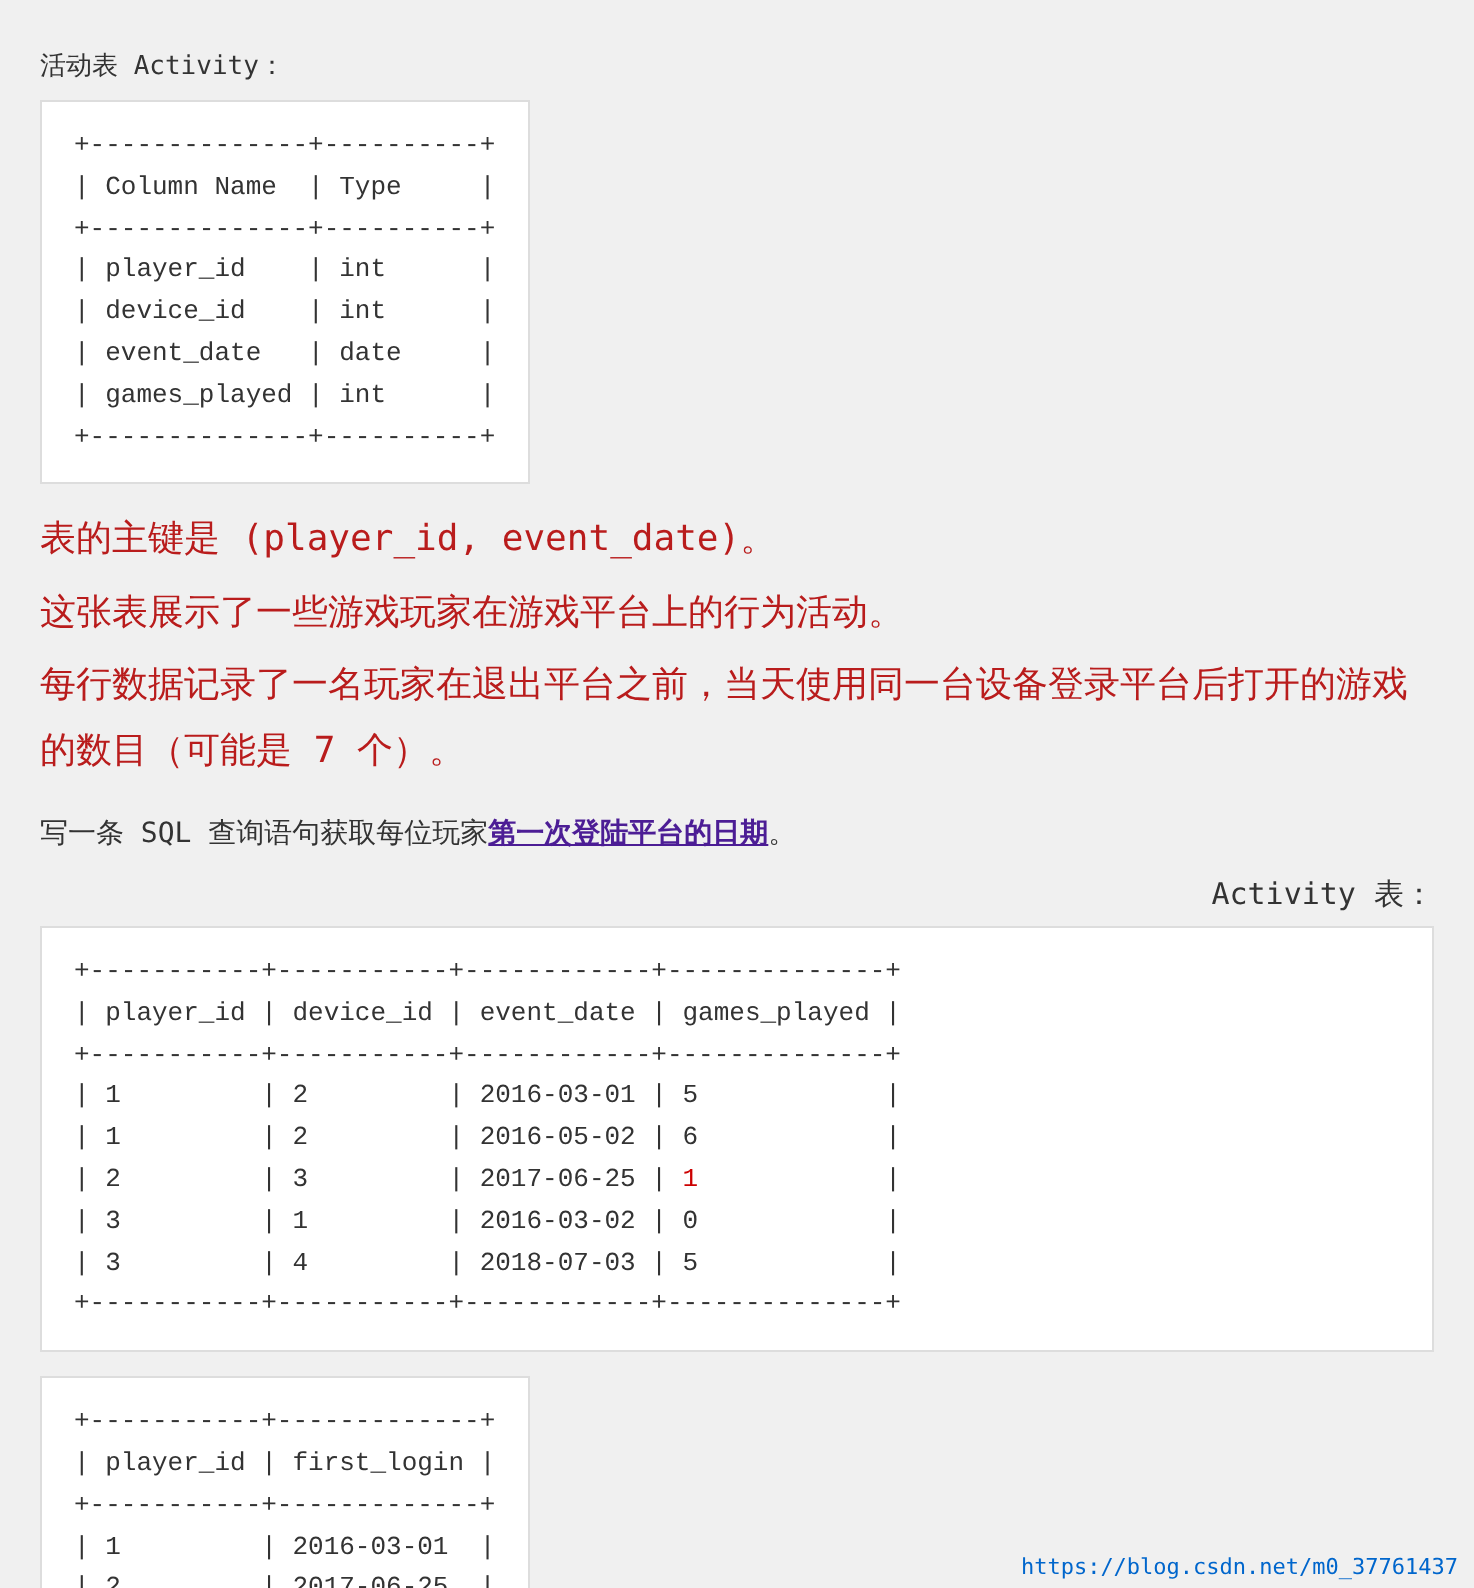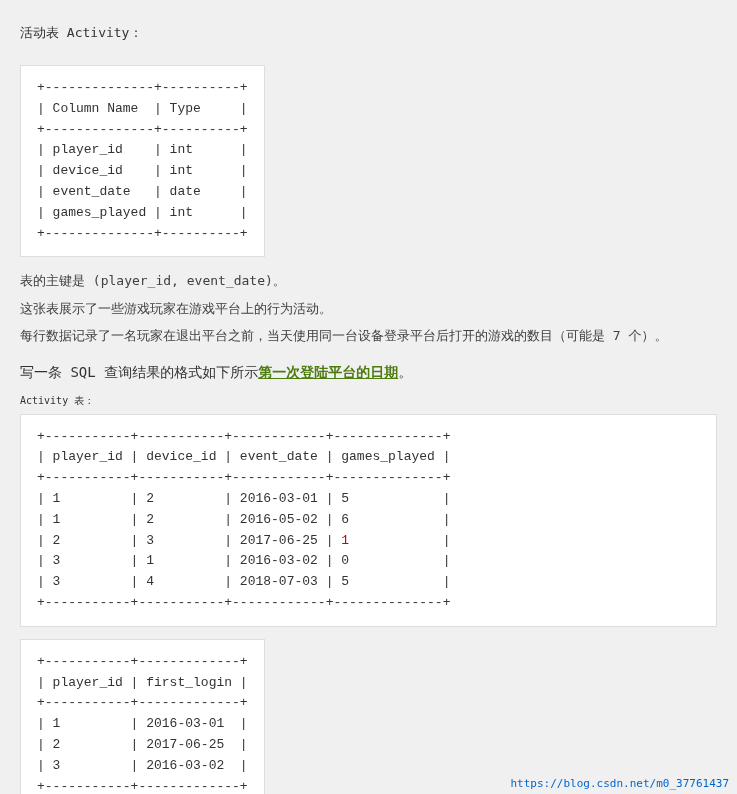--- a/index.html
+++ b/index.html
@@ -13,21 +13,21 @@
     .main-content {
       background: #f0f0f0;
       padding: 8px 4px;
     }
     .section {
       margin-bottom: 12px;
     }
     .label-text {
       font-size: 13px;
       color: #333;
-      margin-bottom: 23px;
+      margin-bottom: 8px;
     }
     .code-block {
       background: #fff;
       border: 1px solid #ddd;
       padding: 12px 16px;
       font-family: "Courier New", Consolas, monospace;
       font-size: 13px;
       color: #333;
       line-height: 1.6;
       white-space: pre;
@@ -47,46 +47,47 @@
     }
     .highlight-red { color: #c00; }
     .section-divider {
       margin: 16px 0;
     }
     .question-text {
       font-size: 14px;
       margin-bottom: 8px;
     }
     .question-link {
-      color: #4d7c0f;
+      color: #4c1d95;
       font-weight: bold;
       text-decoration: underline;
     }
     .result-label {
       font-size: 13px;
       color: #333;
       margin-bottom: 4px;
     }
     .watermark {
       position: fixed;
       bottom: 4px;
       right: 8px;
       font-size: 11px;
       color: #0066cc;
     }
     .desc-text {
-      font-size: 13px;
-      color: #404040;
+      font-size: 18px;
+      color: #b91c1c;
       line-height: 1.8;
       margin-bottom: 4px;
     }
     .activity-label {
-      font-size: 10px;
+      font-size: 15px;
       color: #333;
       margin-bottom: 6px;
+      text-align: right;
     }
   </style>
 </head>
 <body>
 
 <div class="main-content">
 
   <div class="section">
     <div class="label-text">活动表 Activity：</div>
     <div class="code-block">+--------------+----------+
@@ -102,21 +103,21 @@
   <div class="section">
     <div class="desc-text">表的主键是 (player_id, event_date)。</div>
     <div class="desc-text">这张表展示了一些游戏玩家在游戏平台上的行为活动。</div>
     <div class="desc-text">每行数据记录了一名玩家在退出平台之前，当天使用同一台设备登录平台后打开的游戏的数目（可能是 7 个）。</div>
   </div>
 
   <div class="section-divider"></div>
 
   <div class="section">
     <div class="question-text">
-      <span>写一条 SQL 查询结果的格式如下所示</span><span class="question-link">第一次登陆平台的日期</span><span>。</span>
+      <span>写一条 SQL 查询语句获取每位玩家</span><span class="question-link">第一次登陆平台的日期</span><span>。</span>
     </div>
   </div>
 
   <div class="section">
     <div class="activity-label">Activity 表：</div>
     <div class="code-block-wide">+-----------+-----------+------------+--------------+
 | player_id | device_id | event_date | games_played |
 +-----------+-----------+------------+--------------+
 | 1         | 2         | 2016-03-01 | 5            |
 | 1         | 2         | 2016-05-02 | 6            |

